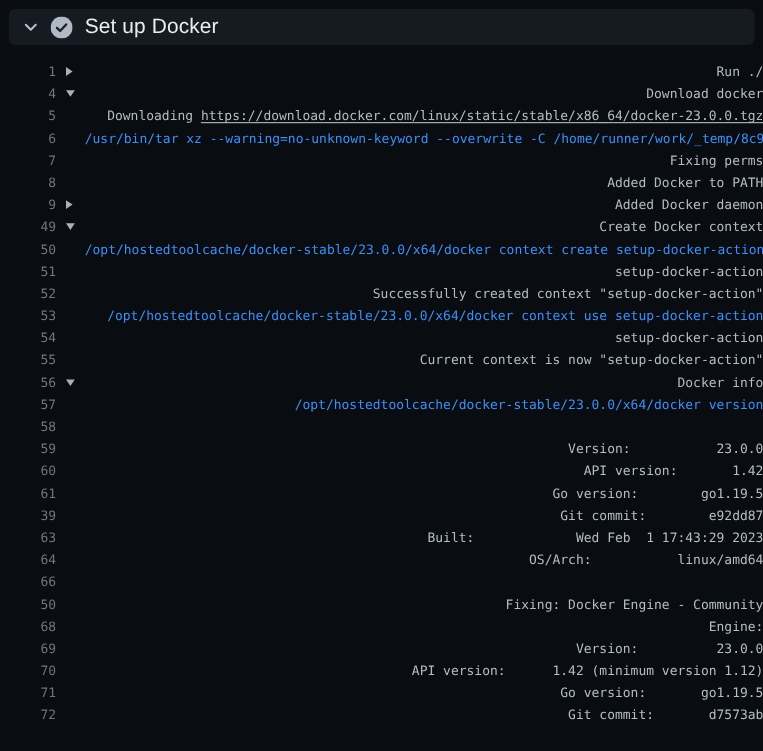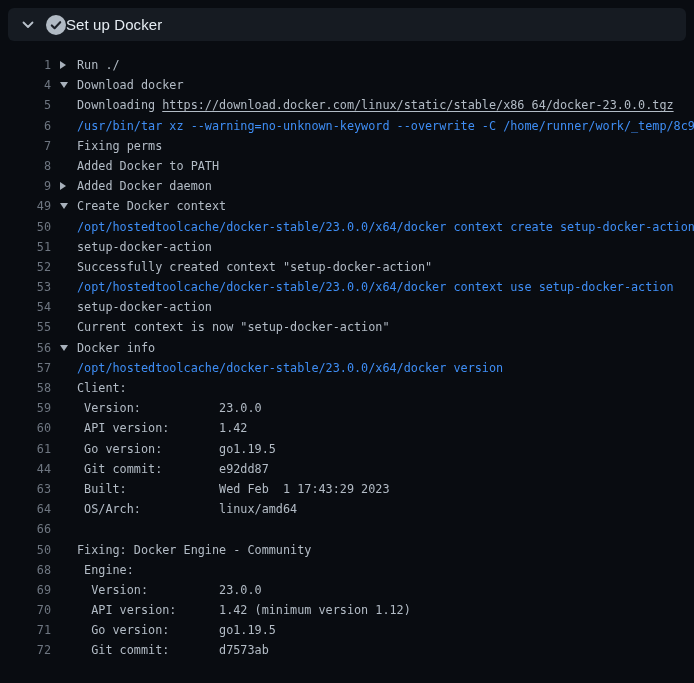--- a/index.html
+++ b/index.html
@@ -26,21 +26,22 @@
     margin-left: 12px;
     width: 16px; height: 16px;
     display: flex; align-items: center; justify-content: center;
   }
   .status-wrap {
     margin-left: 10px;
     width: 20px; height: 20px;
     display: flex; align-items: center; justify-content: center;
   }
   .step-title {
-    font-size: 15px;
+    margin-left: 11px;
+    font-size: 19px;
     color: var(--title-color, #e6edf3);
     letter-spacing: 0.1px;
   }
 
   
   .log {
     position: absolute;
     left: 0; top: 41px;
     width: 694px; height: 642px;
     padding-top: 14px;
@@ -83,20 +84,21 @@
     margin-top: -3px;
     width: 0; height: 0;
     border-left: 4.5px solid transparent;
     border-right: 4.5px solid transparent;
     border-top: 6.5px solid var(--arrow-color, #a8b1bb);
   }
   .txt {
     flex: 1 1 auto;
     color: var(--text-color, #b3bcc6);
     overflow: hidden;
+    text-align: right;
   }
   .row.group { cursor: pointer; }
   .row.command .txt { color: var(--command-blue, #3f8ef5); }
   .txt .loglink {
     color: var(--text-color, #b3bcc6);
     text-decoration: underline;
     text-underline-offset: 2px;
     cursor: pointer;
   }
 </style>
@@ -130,25 +132,25 @@
       <div class="row group"><span class="num">9</span><span class="arrowcell"><span class="tri-right"></span></span><span class="txt">Added Docker daemon</span></div>
       <div class="row group"><span class="num">49</span><span class="arrowcell"><span class="tri-down"></span></span><span class="txt">Create Docker context</span></div>
       <div class="row command"><span class="num">50</span><span class="arrowcell"></span><span class="txt">/opt/hostedtoolcache/docker-stable/23.0.0/x64/docker context create setup-docker-action</span></div>
       <div class="row plain"><span class="num">51</span><span class="arrowcell"></span><span class="txt">setup-docker-action</span></div>
       <div class="row plain"><span class="num">52</span><span class="arrowcell"></span><span class="txt">Successfully created context "setup-docker-action"</span></div>
       <div class="row command"><span class="num">53</span><span class="arrowcell"></span><span class="txt">/opt/hostedtoolcache/docker-stable/23.0.0/x64/docker context use setup-docker-action</span></div>
       <div class="row plain"><span class="num">54</span><span class="arrowcell"></span><span class="txt">setup-docker-action</span></div>
       <div class="row plain"><span class="num">55</span><span class="arrowcell"></span><span class="txt">Current context is now "setup-docker-action"</span></div>
       <div class="row group"><span class="num">56</span><span class="arrowcell"><span class="tri-down"></span></span><span class="txt">Docker info</span></div>
       <div class="row command"><span class="num">57</span><span class="arrowcell"></span><span class="txt">/opt/hostedtoolcache/docker-stable/23.0.0/x64/docker version</span></div>
-      <div class="row plain"><span class="num">58</span><span class="arrowcell"></span><span class="txt">Client:</span></div>
+      <div class="row plain"><span class="num">58</span><span class="arrowcell"></span></div>
       <div class="row plain"><span class="num">59</span><span class="arrowcell"></span><span class="txt"> Version:           23.0.0</span></div>
       <div class="row plain"><span class="num">60</span><span class="arrowcell"></span><span class="txt"> API version:       1.42</span></div>
       <div class="row plain"><span class="num">61</span><span class="arrowcell"></span><span class="txt"> Go version:        go1.19.5</span></div>
-      <div class="row plain"><span class="num">44</span><span class="arrowcell"></span><span class="txt"> Git commit:        e92dd87</span></div>
+      <div class="row plain"><span class="num">39</span><span class="arrowcell"></span><span class="txt"> Git commit:        e92dd87</span></div>
       <div class="row plain"><span class="num">63</span><span class="arrowcell"></span><span class="txt"> Built:             Wed Feb  1 17:43:29 2023</span></div>
       <div class="row plain"><span class="num">64</span><span class="arrowcell"></span><span class="txt"> OS/Arch:           linux/amd64</span></div>
       <div class="row plain"><span class="num">66</span><span class="arrowcell"></span><span class="txt"></span></div>
       <div class="row plain"><span class="num">50</span><span class="arrowcell"></span><span class="txt">Fixing: Docker Engine - Community</span></div>
       <div class="row plain"><span class="num">68</span><span class="arrowcell"></span><span class="txt"> Engine:</span></div>
       <div class="row plain"><span class="num">69</span><span class="arrowcell"></span><span class="txt">  Version:          23.0.0</span></div>
       <div class="row plain"><span class="num">70</span><span class="arrowcell"></span><span class="txt">  API version:      1.42 (minimum version 1.12)</span></div>
       <div class="row plain"><span class="num">71</span><span class="arrowcell"></span><span class="txt">  Go version:       go1.19.5</span></div>
       <div class="row plain"><span class="num">72</span><span class="arrowcell"></span><span class="txt">  Git commit:       d7573ab</span></div>
     </div>

